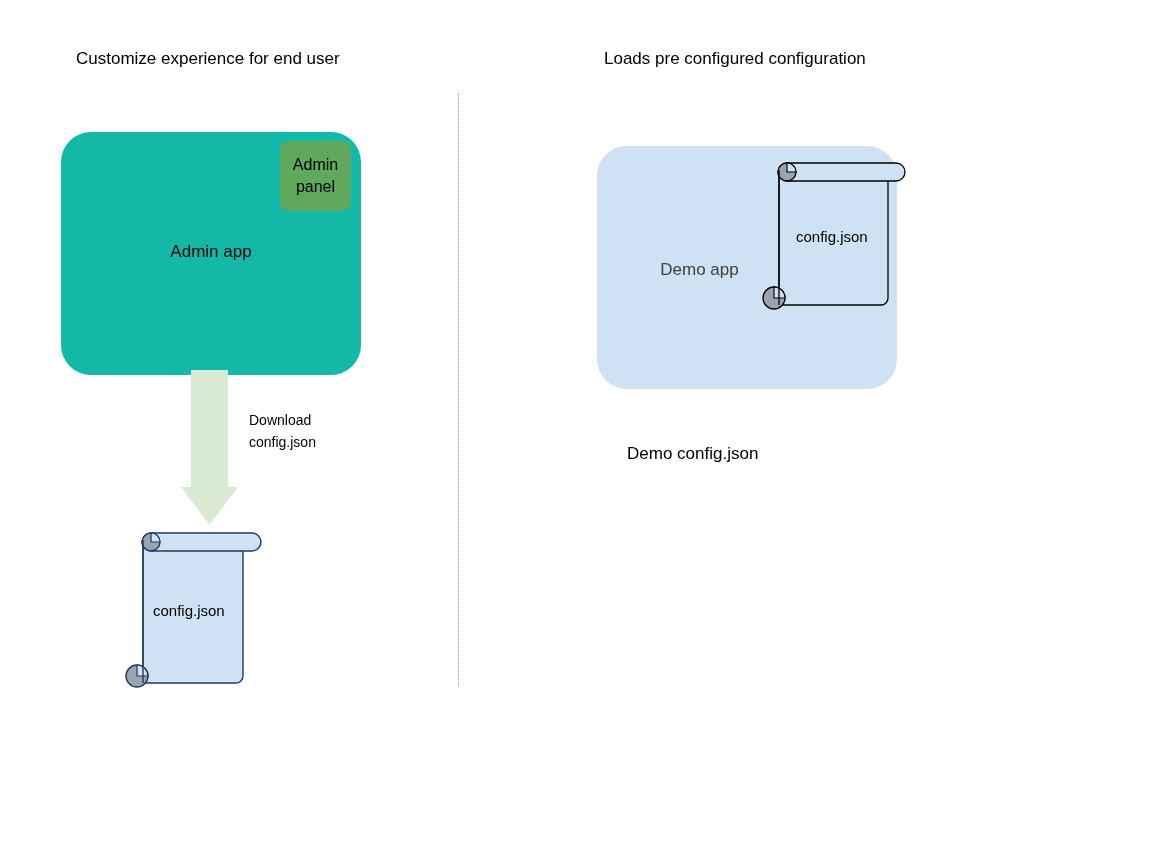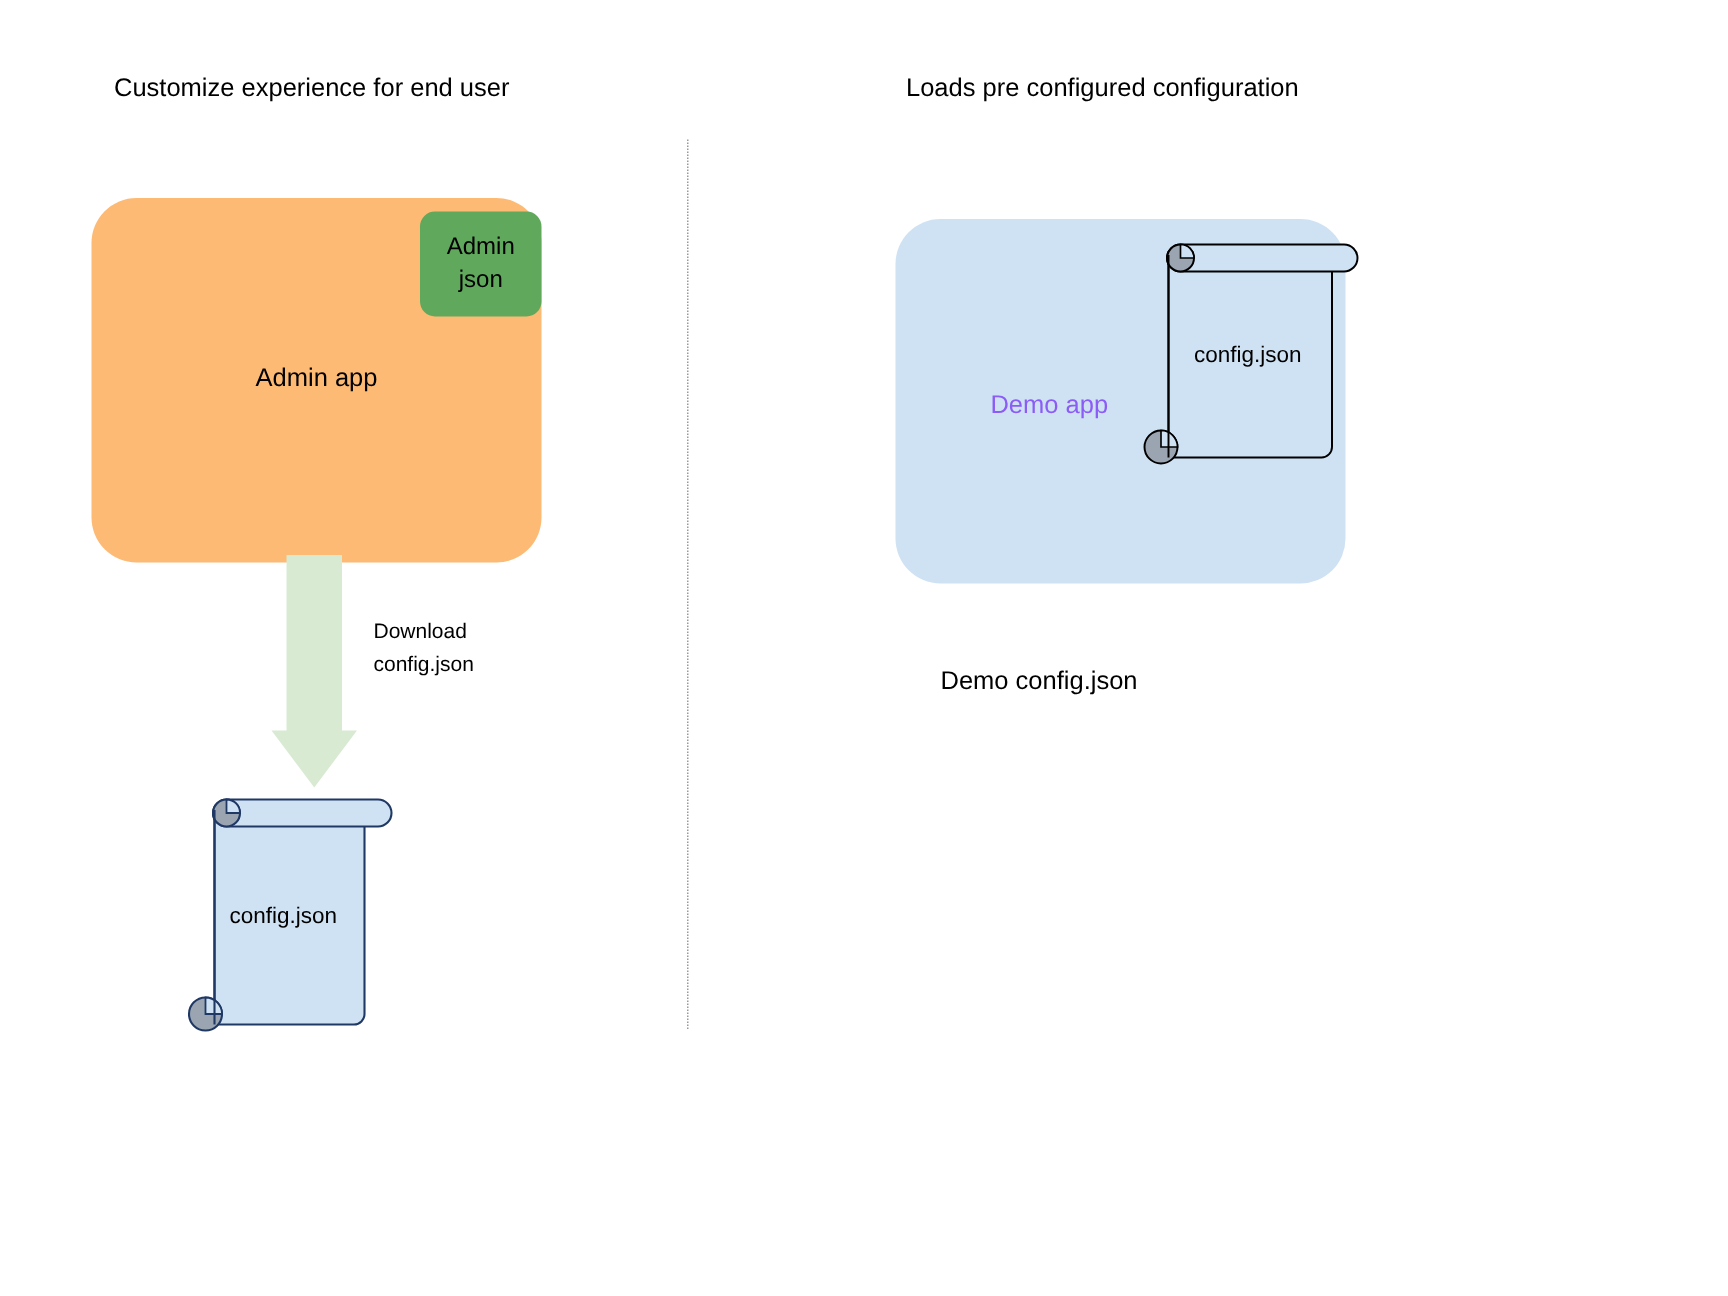--- a/index.html
+++ b/index.html
@@ -41,37 +41,37 @@
     border-left: 1px dotted #999999;
   }
 
   
   .admin-app {
     position: absolute;
     left: 61px;
     top: 132px;
     width: 300px;
     height: 243px;
-    background: #fdba74;
+    background: #14b8a6;
     border-radius: 30px;
   }
   .admin-app-label {
     position: absolute;
     left: 0;
     top: 110px;
     width: 300px;
     text-align: center;
     font-size: 17px;
     color: #000000;
   }
   .admin-panel {
     position: absolute;
     left: 280px;
     top: 141px;
-    width: 81px;
+    width: 71px;
     height: 70px;
     background: #60a85c;
     border-radius: 10px;
     display: flex;
     flex-direction: column;
     align-items: center;
     justify-content: center;
     font-size: 16px;
     line-height: 22px;
     color: #000000;
@@ -106,21 +106,21 @@
     background: #cfe2f3;
     border-radius: 30px;
   }
   .demo-app-label {
     position: absolute;
     left: 597px;
     top: 260px;
     width: 205px;
     text-align: center;
     font-size: 17px;
-    color: #8b5cf6;
+    color: #404040;
   }
   .loads-label {
     position: absolute;
     left: 627px;
     top: 444px;
     font-size: 17px;
     color: #000000;
     white-space: nowrap;
   }
 
@@ -150,21 +150,21 @@
   <div class="heading" id="heading-right">Loads pre configured configuration</div>
 
   <div class="divider"></div>
 
   <div class="admin-app">
     <div class="admin-app-label">Admin app</div>
   </div>
 
   <div class="admin-panel">
     <span>Admin</span>
-    <span>json</span>
+    <span>panel</span>
   </div>
 
   <svg class="arrow-svg" viewBox="0 0 70 160">
     <polygon points="16,0 53,0 53,117 63,117 34.5,155 6,117 16,117" fill="#d9ead3"></polygon>
   </svg>
 
   <div class="arrow-label">
     <div>Download</div>
     <div>config.json</div>
   </div>

